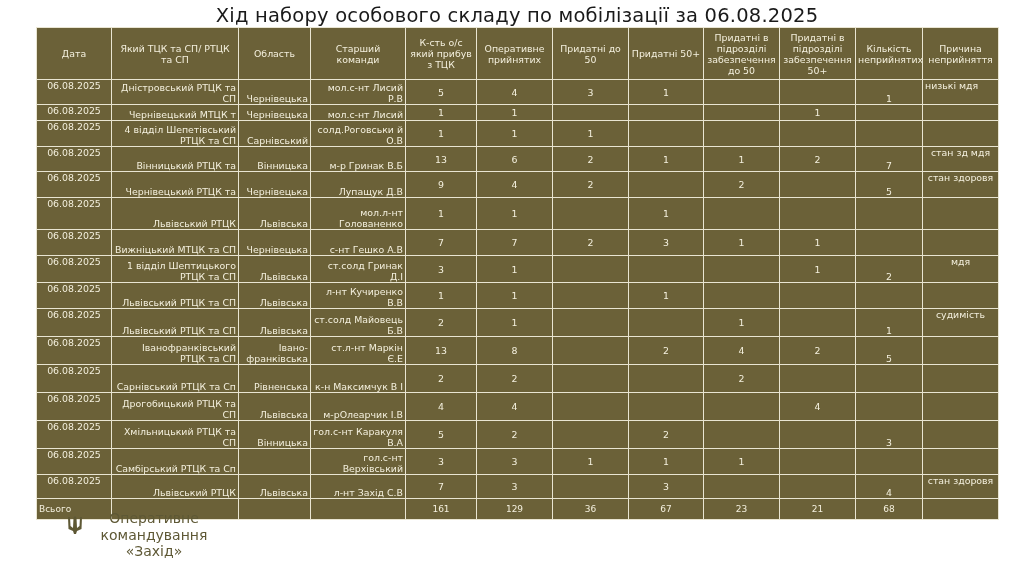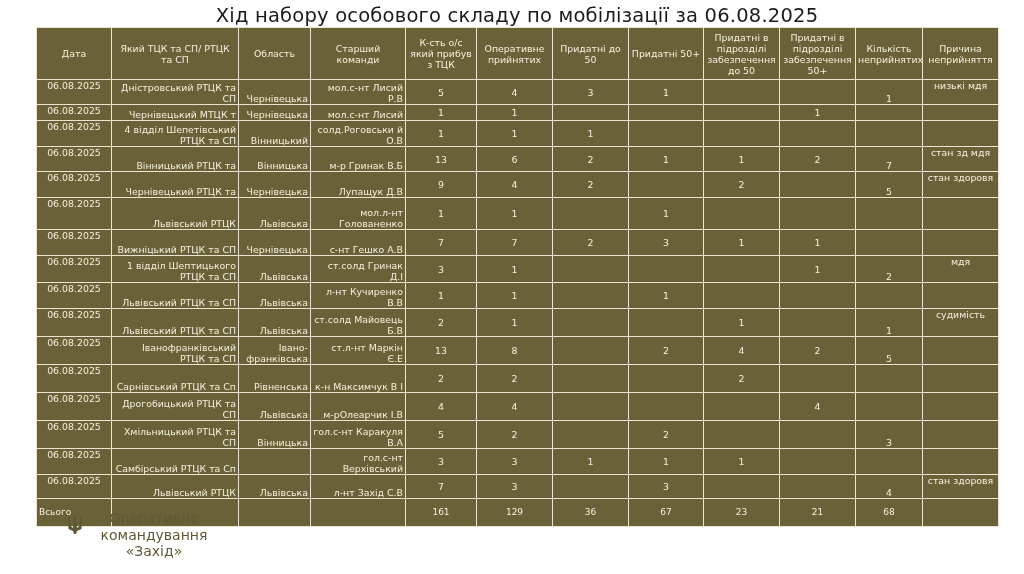--- a/index.html
+++ b/index.html
@@ -66,40 +66,40 @@
         <td class="txt">Дністровський РТЦК та СП</td>
         <td class="txt">Чернівецька</td>
         <td class="txt">мол.с-нт Лисий Р.В</td>
         <td class="num">5</td>
         <td class="num">4</td>
         <td class="num">3</td>
         <td class="num">1</td>
         <td class="num"></td>
         <td class="num"></td>
         <td class="num-low">1</td>
-        <td class="reason" style="text-align: center;">низькі мдя</td>
+        <td class="reason" style="text-align: left;">низькі мдя</td>
       </tr>
       <tr style="height: 16px;">
         <td class="date">06.08.2025</td>
         <td class="txt">Чернівецький МТЦК т</td>
         <td class="txt">Чернівецька</td>
         <td class="txt">мол.с-нт Лисий</td>
         <td class="num">1</td>
         <td class="num">1</td>
         <td class="num"></td>
         <td class="num"></td>
         <td class="num"></td>
         <td class="num">1</td>
         <td class="num"></td>
         <td class="reason"></td>
       </tr>
       <tr style="height: 26px;">
         <td class="date">06.08.2025</td>
         <td class="txt">4 відділ Шепетівський РТЦК та СП</td>
-        <td class="txt">Вінницький</td>
+        <td class="txt">Сарнівський</td>
         <td class="txt">солд.Роговськи й О.В</td>
         <td class="num">1</td>
         <td class="num">1</td>
         <td class="num">1</td>
         <td class="num"></td>
         <td class="num"></td>
         <td class="num"></td>
         <td class="num"></td>
         <td class="reason"></td>
       </tr>
@@ -140,21 +140,21 @@
         <td class="num">1</td>
         <td class="num"></td>
         <td class="num">1</td>
         <td class="num"></td>
         <td class="num"></td>
         <td class="num-low"></td>
         <td class="reason"></td>
       </tr>
       <tr style="height: 26px;">
         <td class="date">06.08.2025</td>
-        <td class="txt">Вижніцький РТЦК та СП</td>
+        <td class="txt">Вижніцький МТЦК та СП</td>
         <td class="txt">Чернівецька</td>
         <td class="txt">с-нт Гешко А.В</td>
         <td class="num">7</td>
         <td class="num">7</td>
         <td class="num">2</td>
         <td class="num">3</td>
         <td class="num">1</td>
         <td class="num">1</td>
         <td class="num"></td>
         <td class="reason"></td>
@@ -278,21 +278,21 @@
         <td class="txt">л-нт Захід С.В</td>
         <td class="num">7</td>
         <td class="num">3</td>
         <td class="num"></td>
         <td class="num">3</td>
         <td class="num"></td>
         <td class="num"></td>
         <td class="num-low">4</td>
         <td class="reason">стан здоровя</td>
       </tr>
-      <tr class="total" style="height: 28px; margin-left: 20px;">
+      <tr class="total" style="height: 21px; margin-left: 20px;">
         <td class="total-label">Всього</td>
         <td></td>
         <td></td>
         <td></td>
         <td class="num">161</td>
         <td class="num">129</td>
         <td class="num">36</td>
         <td class="num">67</td>
         <td class="num">23</td>
         <td class="num">21</td>

